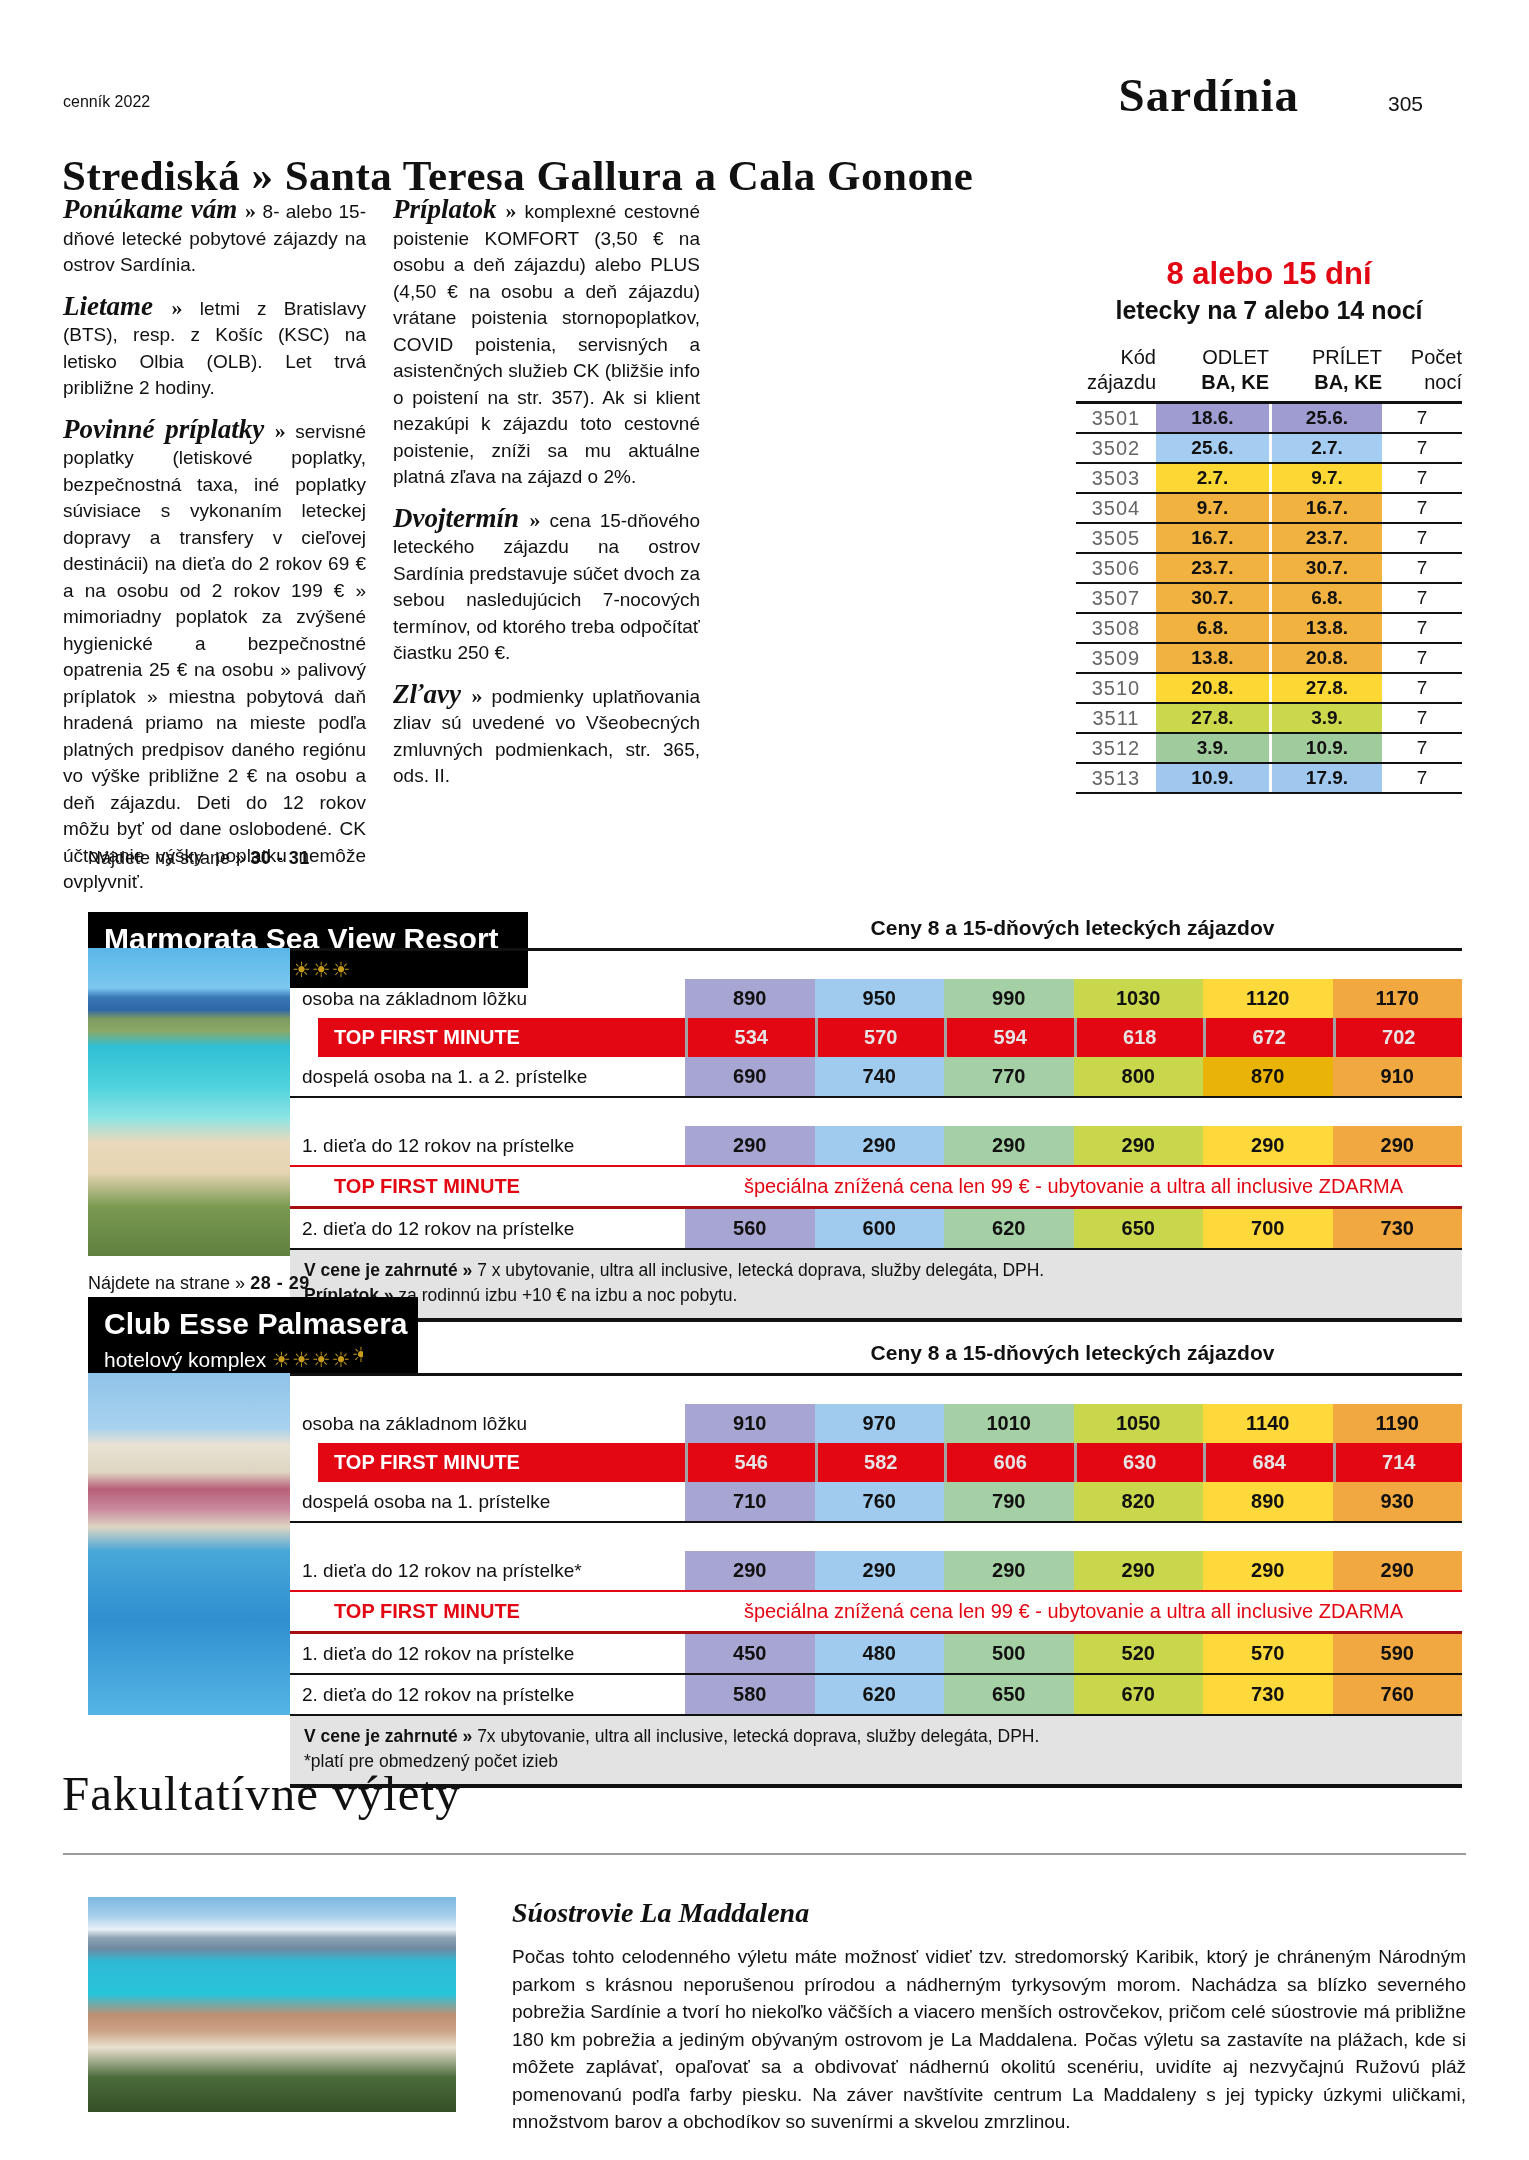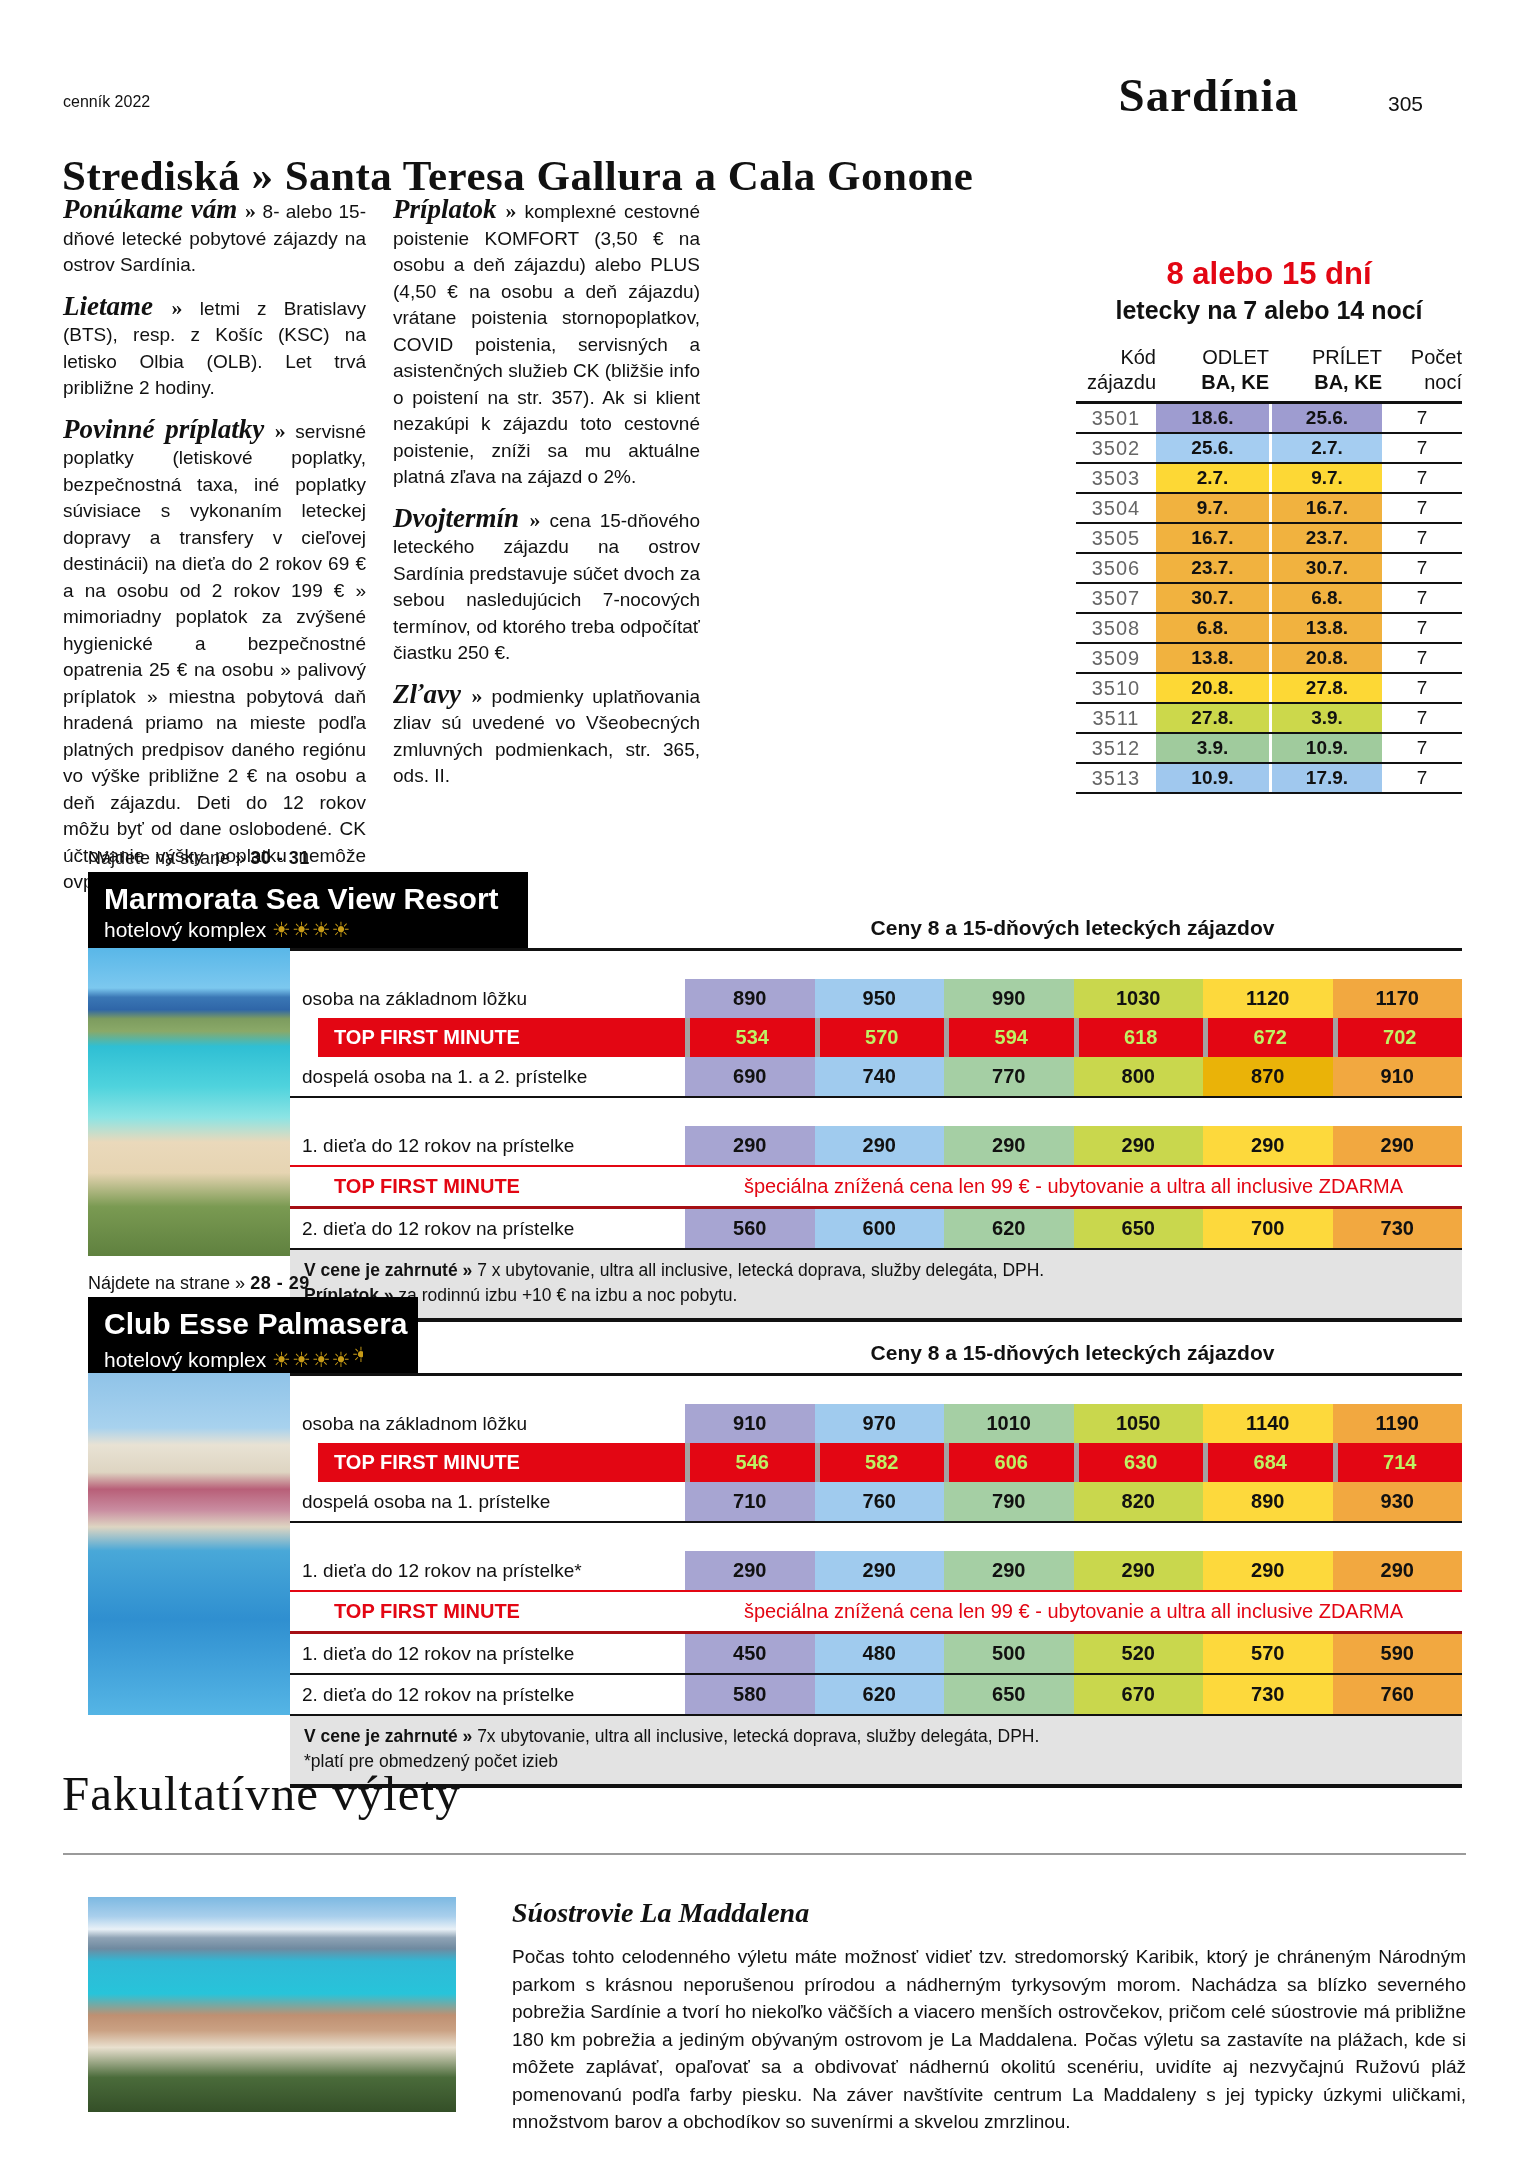--- a/index.html
+++ b/index.html
@@ -58,21 +58,21 @@
       linear-gradient(180deg,#7db9e2 0%,#a9cfec 9%,#e9f1f7 15%,#8fa3b5 19%,#6f8aa0 24%,
       #2fb9d6 30%,#27c4da 45%,#bf9072 55%,#caa183 62%,#e9e0cf 70%,#4a6b3a 84%,#344f28 100%);}
   .htable{position:absolute;left:290px;width:1172px;border-top:3px solid #111;box-sizing:border-box;}
   .hrow{display:grid;grid-template-columns:395px repeat(6,1fr);height:39px;align-items:stretch;}
   .hrow.price{border-bottom:2px solid #111;}
   .hrow.price.no-sep{border-bottom:none;margin-top:28px;}
   .hrow .hlabel{display:flex;align-items:center;padding-left:12px;font-size:19px;}
   .hrow .hval{display:flex;align-items:center;justify-content:center;font-size:20px;font-weight:700;}
   .hrow.tfm .hlabel{background:linear-gradient(to right,#fff 28px,var(--red) 28px);
         color:#fff;font-weight:700;font-size:20px;padding-left:44px;}
-  .hrow.tfm .hval{background:var(--red);color:#bef264;border-left:5px solid #a3a3a3;}
+  .hrow.tfm .hval{background:var(--red);color:#e5e5e5;border-left:3px solid #a3a3a3;}
   .hrow.tfm_special{border-top:2px solid var(--red);border-bottom:3px solid #a50f14;box-sizing:content-box;}
   .hrow.tfm_special .hlabel{color:var(--red);font-weight:700;font-size:20px;padding-left:44px;}
   .tfm-text{grid-column:2/-1;display:flex;align-items:center;justify-content:center;
         color:var(--red);font-weight:400;font-size:20px;}
   .hfooter{background:#e3e3e3;border-bottom:4px solid #111;padding:8px 0 10px 14px;}
   .hfooter p{margin:0;font-size:17.5px;line-height:25px;}
   
   .exc-title{position:absolute;left:62px;top:1765px;font-family:"Liberation Serif",serif;
         font-size:49px;letter-spacing:1px;}
   .exc-rule{position:absolute;left:63px;top:1853px;width:1403px;height:2px;background:#9a9a9a;}
@@ -189,21 +189,21 @@
           <div class="fdate" style="background: rgb(160, 200, 238);">10.9.</div>
           <div class="fdate prilet" style="background: rgb(160, 200, 238);">17.9.</div>
           <div class="fnights">7</div>
         </div>
       </div>
   </div>
 
   <div class="find-line" style="left:88px;top:848px;">
     <span>Nájdete na strane »</span> <b>30 - 31</b>
   </div>
-  <div class="banner" style="left:88px;top:872px;width:440px;height:76px;">
+  <div class="banner" style="left:88px;top:912px;width:440px;height:76px;">
     <div class="hname">Marmorata Sea View Resort</div>
     <div class="hsub"><span>hotelový komplex</span> <span><span class="sun">☀</span><span class="sun">☀</span><span class="sun">☀</span><span class="sun">☀</span></span></div>
   </div>
   <div class="ceny-hdr" style="top:916px;">Ceny 8 a 15-dňových leteckých zájazdov</div>
   <div class="photo photo-marmorata" style="top:948px;height:308px;"></div>
   <div class="htable" style="top:948px;">
     <div>
         <div class="hrow price no-sep">
           <div class="hlabel">osoba na základnom lôžku</div>
           <div class="hval" style="background: rgb(167, 165, 210);">890</div>

